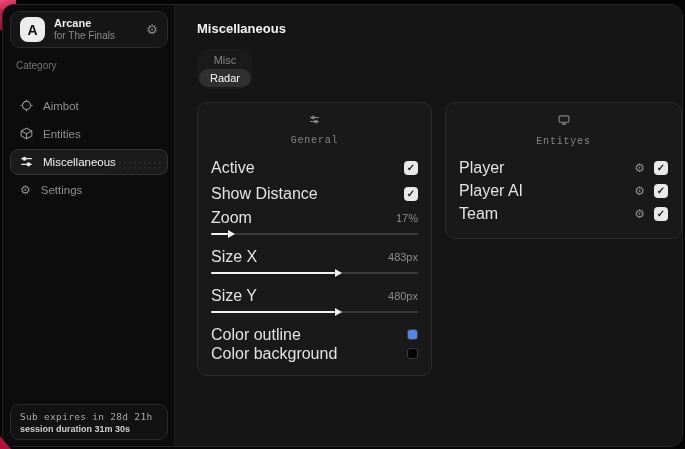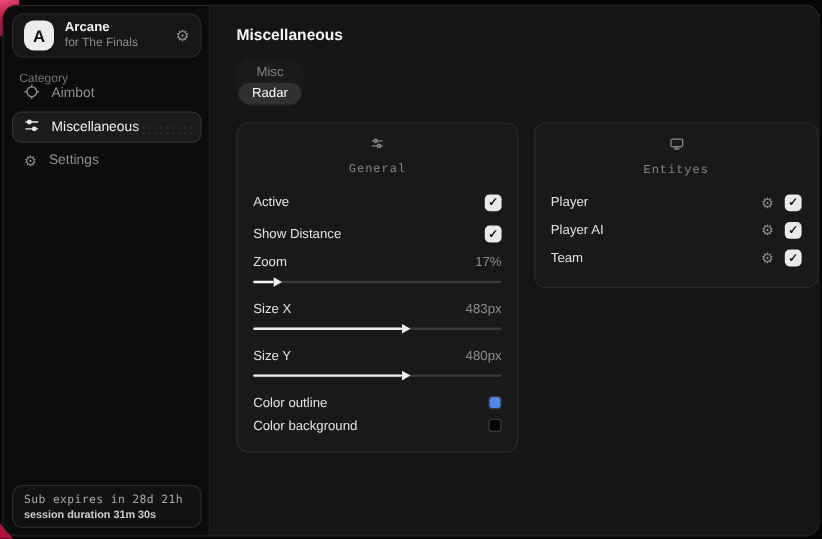--- a/index.html
+++ b/index.html
@@ -26,21 +26,21 @@
   .logo { width:25px; height:25px; background:#ececec; border-radius:8px;
     color:#111; font-weight:bold; font-size:14px; display:flex;
     align-items:center; justify-content:center; flex:none; }
   .brand-text { flex:1; line-height:1.15; }
   .brand-title { color:#f0f0f0; font-size:11px; font-weight:bold; }
   .brand-sub { color:#8b8b8b; font-size:10px; }
   .brand-gear { color:#8a8a8a; font-size:13px; }
 
   .cat-label { position:absolute; left:13px; top:55px; color:#757575; font-size:10px; }
 
-  .nav { position:absolute; left:7px; top:60px; width:158px; }
+  .nav { position:absolute; left:7px; top:88px; width:158px; }
   .nav-item { height:26px; display:flex; align-items:center; gap:10px;
     padding:0 9px; margin-bottom:2px; color:#8f8f8f; font-size:11.5px;
     border-radius:8px; border:1px solid transparent; cursor:default; }
   .nav-item svg { flex:none; }
   .nav-item.active { color:#f2f2f2; background:#1b1b1b; border-color:#323232;
     position:relative; overflow:hidden; }
   .nav-item.active::after { content:""; position:absolute; right:6px; bottom:4px;
     width:54px; height:10px; opacity:.5;
     background-image:radial-gradient(#3d3d3d 1px, transparent 1px);
     background-size:5px 5px; }
@@ -64,21 +64,21 @@
   .panel { background:#191919; border:1px solid #2a2a2a; border-radius:10px;
     padding:11px 13px 12px 13px; }
   .panel.general { width:235px; }
   .panel.entities { width:237px; }
   .panel-head { display:flex; align-items:center; gap:7px; color:#858585;
     font-family:Liberation Mono, monospace; font-size:10px;
     letter-spacing:.8px; margin-bottom:10px;flex-direction:column; }
 
   .row { display:flex; align-items:center; justify-content:space-between; }
   .row.cb { height:23px; margin-bottom:3px; }
-  .row-label { color:#e2e2e2; font-size:11px; }
+  .row-label { color:#e2e2e2; font-size:16px; }
   .row-value { color:#8c8c8c; font-size:11px; }
 
   .checkbox { width:14px; height:14px; background:#e9e9e9; border-radius:4px;
     display:flex; align-items:center; justify-content:center;
     color:#161616; font-size:10px; font-weight:bold; cursor:default; }
 
   .slider-group { margin-bottom:8px; }
   .slider-group .row { height:20px;gap:39px; }
   .slider { position:relative; height:10px; margin-top:1px; cursor:default; }
   .slider-track { position:absolute; left:0; right:0; top:4px; height:2px;
@@ -126,20 +126,30 @@
             <svg width="13" height="13" viewBox="0 0 16 16" fill="none" stroke="#8f8f8f" stroke-width="1.4">
               <circle cx="8" cy="8" r="5"></circle>
                 <line x1="8" y1="0.5" x2="8" y2="3.5"></line>
               <line x1="8" y1="12.5" x2="8" y2="15.5"></line>
                 <line x1="0.5" y1="8" x2="3.5" y2="8"></line>
               <line x1="12.5" y1="8" x2="15.5" y2="8"></line>
             </svg>
           </span>
           <span>Aimbot</span>
         </div>
+        <div class="nav-item">
+          <span>
+            <svg width="13" height="13" viewBox="0 0 16 16" fill="none" stroke="#8f8f8f" stroke-width="1.4">
+              <path d="M8 1.5 L14.5 5 L14.5 11 L8 14.5 L1.5 11 L1.5 5 Z"></path>
+              <path d="M1.5 5 L8 8.2 L14.5 5"></path>
+                <line x1="8" y1="8.2" x2="8" y2="14.5"></line>
+            </svg>
+          </span>
+          <span>Entities</span>
+        </div>
         <div class="nav-item active">
           <span>
             <svg width="13" height="13" viewBox="0 0 16 16" fill="none" stroke="#e8e8e8" stroke-width="1.4">
               <line x1="1.5" y1="4.5" x2="14.5" y2="4.5"></line>
                 <circle cx="5.5" cy="4.5" r="1.8" fill="#e8e8e8"></circle>
               <line x1="1.5" y1="11.5" x2="14.5" y2="11.5"></line>
                 <circle cx="10.5" cy="11.5" r="1.8" fill="#e8e8e8"></circle>
             </svg>
           </span>
           <span>Miscellaneous</span>

